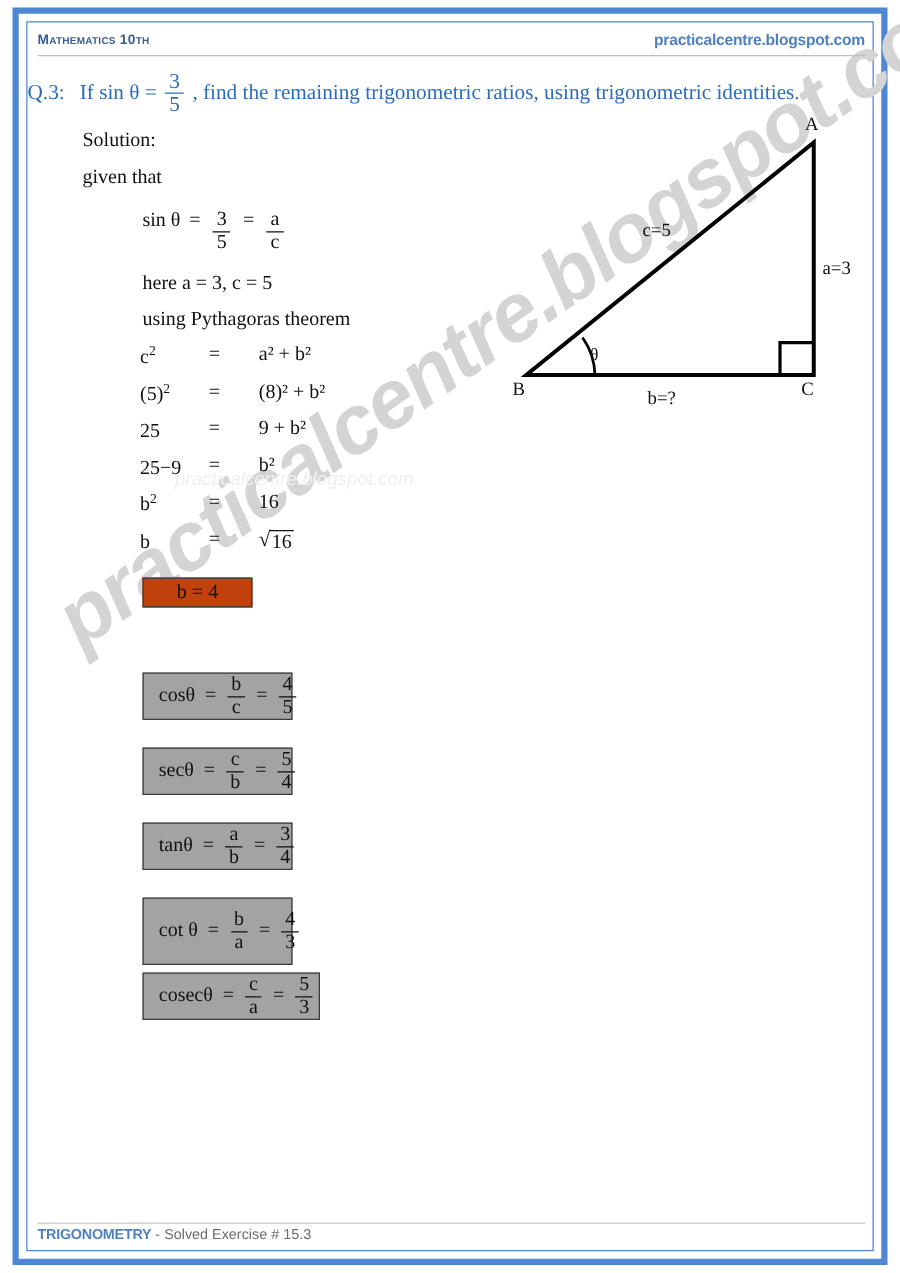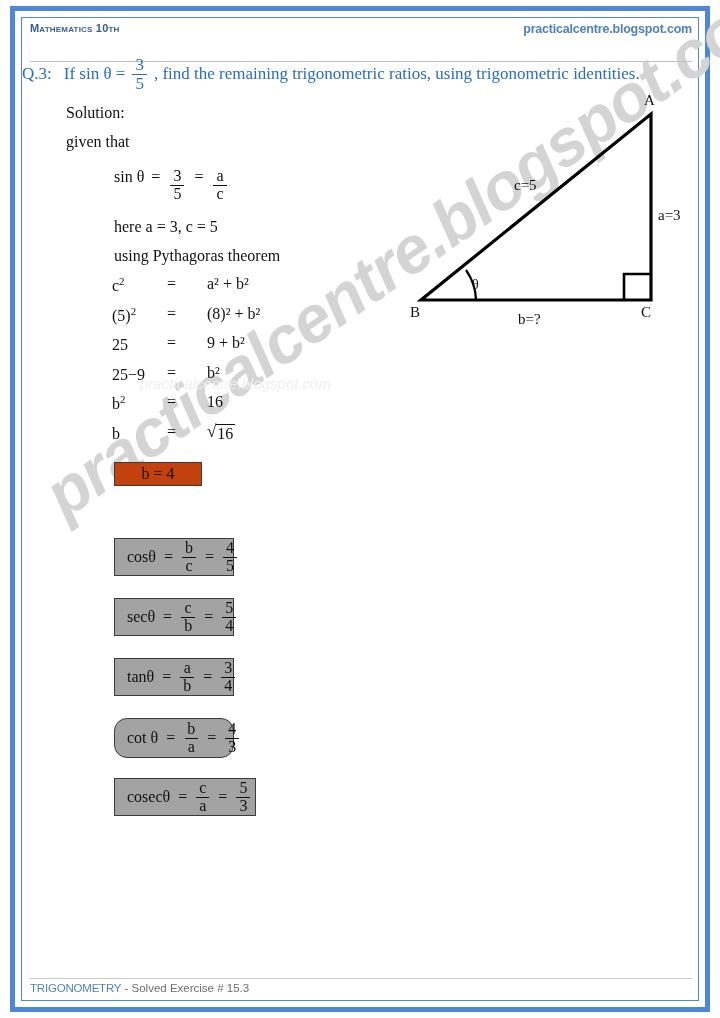--- a/index.html
+++ b/index.html
@@ -69,23 +69,23 @@
 
   
   .header {
     position: absolute;
     left: 30px;
     top: 22px;
     width: 662px;
     height: 20px;
     display: flex;
     justify-content: space-between;
-    align-items: flex-start;
+    align-items: center;
     border-bottom: 1.5px solid #bfbfbf;
-    padding-bottom: 19px;
+    padding-bottom: 2px;
   }
   .header-left {
     font-family: "Liberation Sans", sans-serif;
     font-size: 11px;
     font-weight: bold;
     font-variant: small-caps;
     letter-spacing: 0.2px;
     color: #365f91;
   }
   .header-right {
@@ -224,21 +224,21 @@
     display: flex;
     align-items: center;
     padding-left: 12px;
     font-size: 16px;
     color: #111;
     white-space: nowrap;
   }
   .rb1 { left: 114px; top: 538px; width: 120px; height: 38px; }
   .rb2 { left: 114px; top: 598px; width: 120px; height: 38px; }
   .rb3 { left: 114px; top: 658px; width: 120px; height: 38px; }
-  .rb4 { left: 114px; top: 718px; width: 120px; height: 40px; border-radius: 13px; }
+  .rb4 { left: 114px; top: 718px; width: 120px; height: 54px; }
   .rb5 { left: 114px; top: 778px; width: 142px; height: 38px; }
   .ratio-box .op { margin: 0 6px; }
   .ratio-box .fn { margin-right: 2px; }
 
   
   .diagram {
     position: absolute;
     left: 396px;
     top: 92px;
     width: 300px;
@@ -272,21 +272,21 @@
     border-top: 1.2px solid #c9c9c9;
     padding-top: 3px;
   }
   .footer-left {
     font-family: "Liberation Sans", sans-serif;
     font-size: 11.5px;
     color: #6d6d6d;
   }
   .footer-left .chapter {
     color: #4f81bd;
-    font-weight: normal;
+    font-weight: bold;
     letter-spacing: -0.2px;
   }
   .footer-right {
     font-family: "Liberation Sans", sans-serif;
     font-size: 11.5px;
     color: #6d6d6d;
     letter-spacing: 1.2px;
     margin-top: 48px;
   }
   .footer-right .pagenum {

